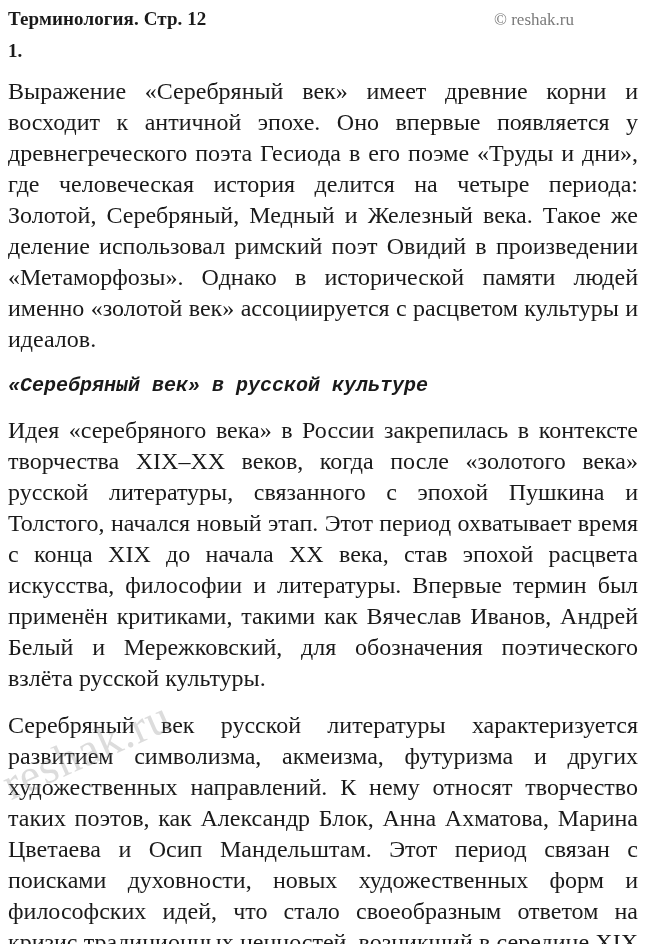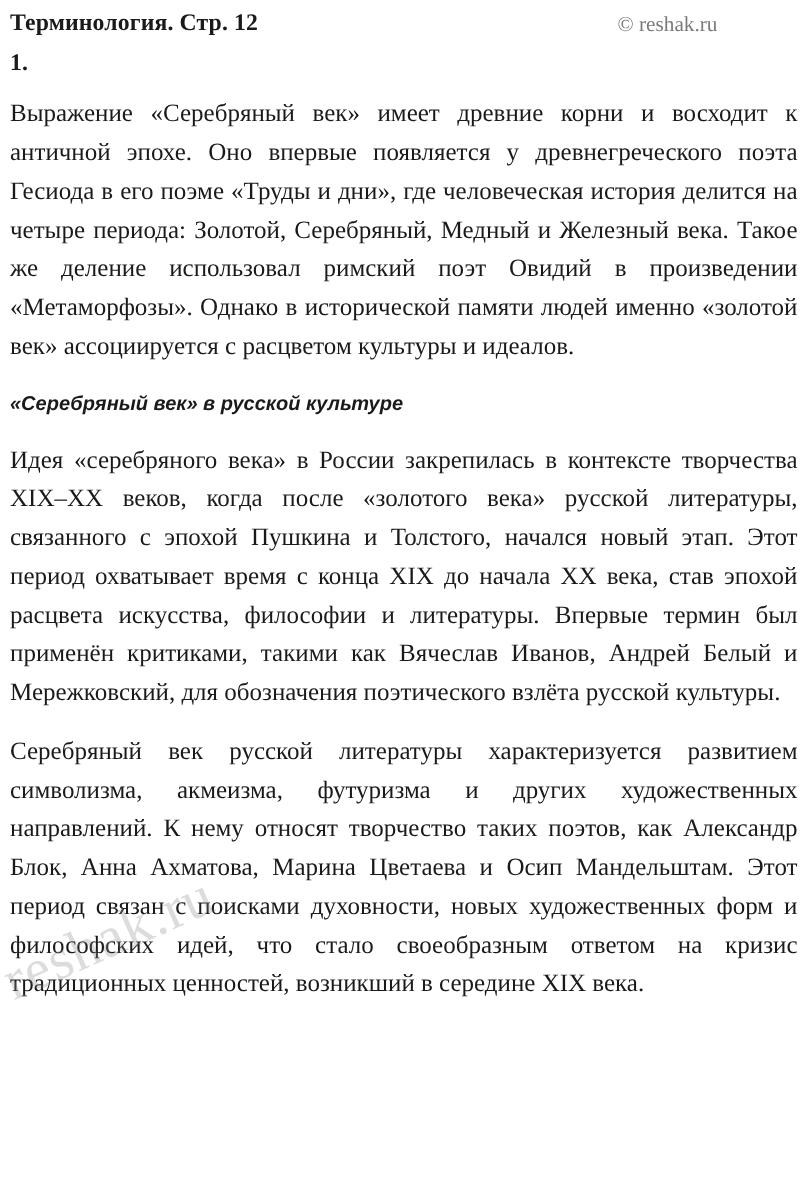--- a/index.html
+++ b/index.html
@@ -45,34 +45,34 @@
     margin-left: 47px;
   }
   .task-number {
     font-family: "Liberation Serif", serif;
     font-size: 19px;
     font-weight: bold;
     margin: 4px 0 14px 0;
   }
   p.body-text {
     font-family: "Liberation Serif", serif;
-    font-size: 20px;
+    font-size: 24px;
     line-height: 31px;
     text-align: justify;
     text-align-last: left;
     margin: 0 0 16px 0;
     color: #1a1a1a;
     hyphens: none;
   }
   p.body-text.last {
     margin-bottom: 12px;
   }
   .subheading {
-    font-family: Liberation Sans, sans-serif;
-    font-size: 16px;
+    font-family: Liberation Mono, monospace;
+    font-size: 20px;
     font-weight: bold;
     font-style: italic;
     margin: 0 0 14px 0;
     line-height: 30px;
   }
   
   .wm-diagonal {
     position: absolute;
     left: -6px;
     top: 762px;

